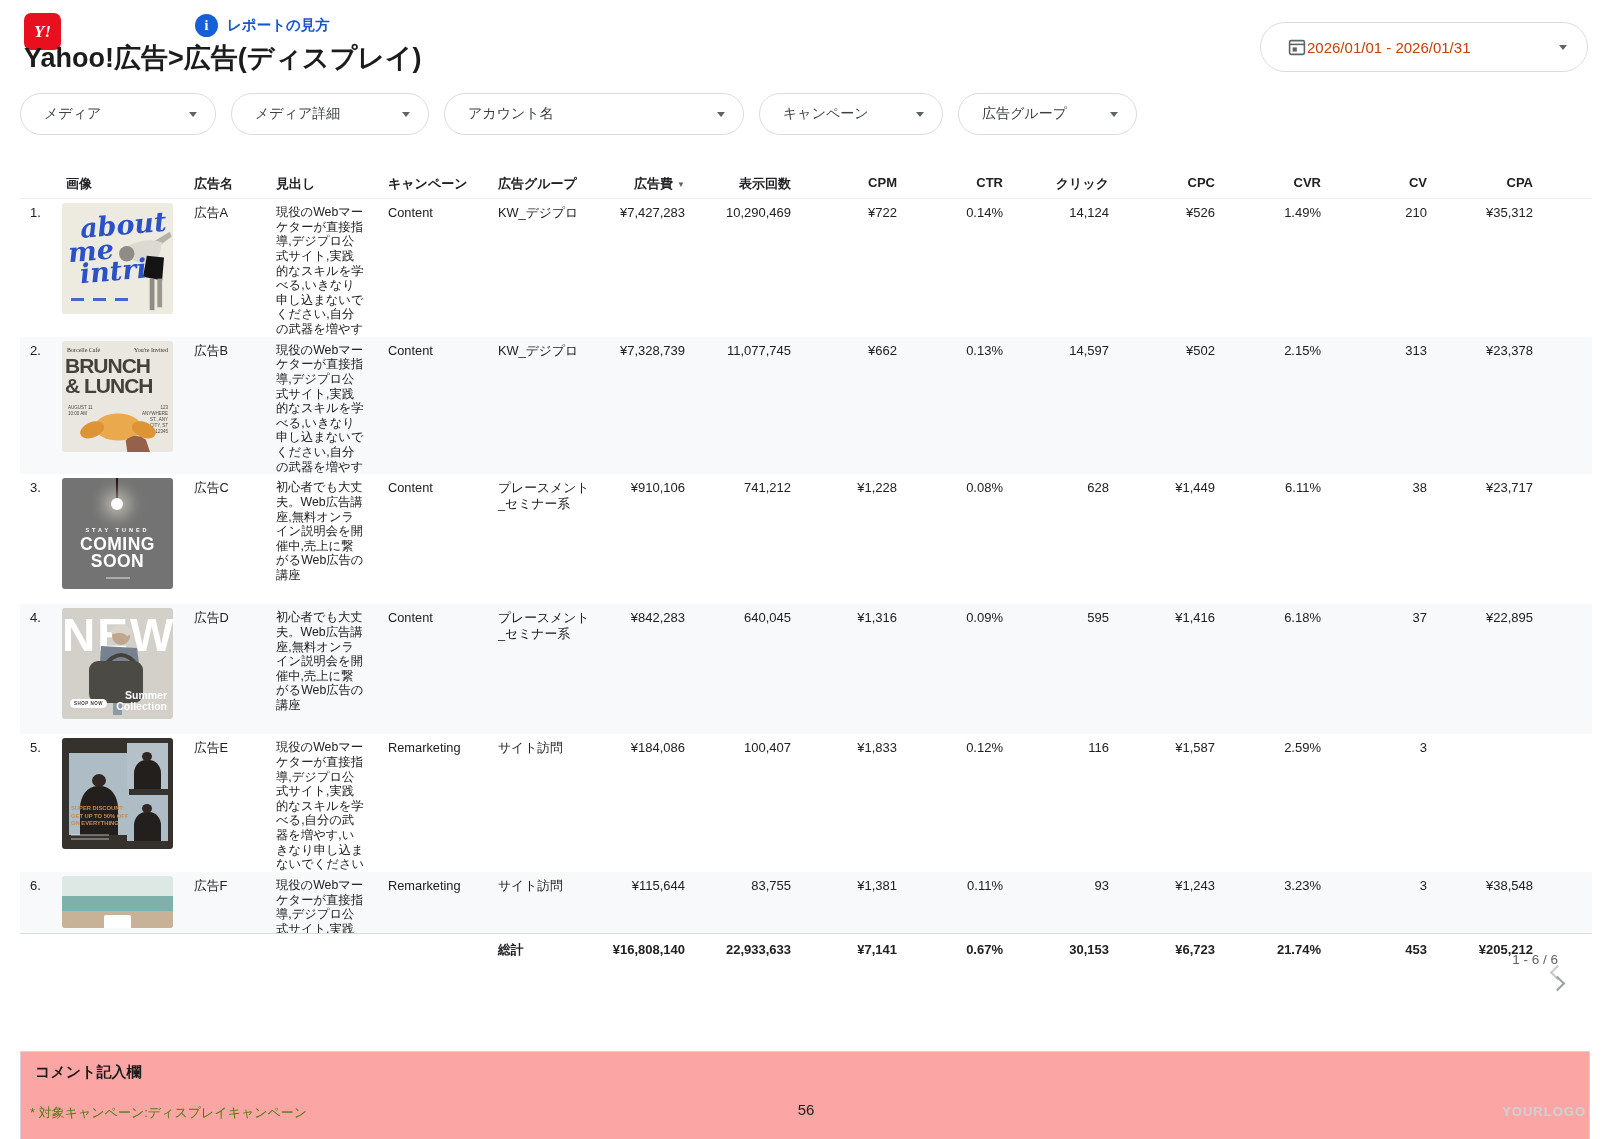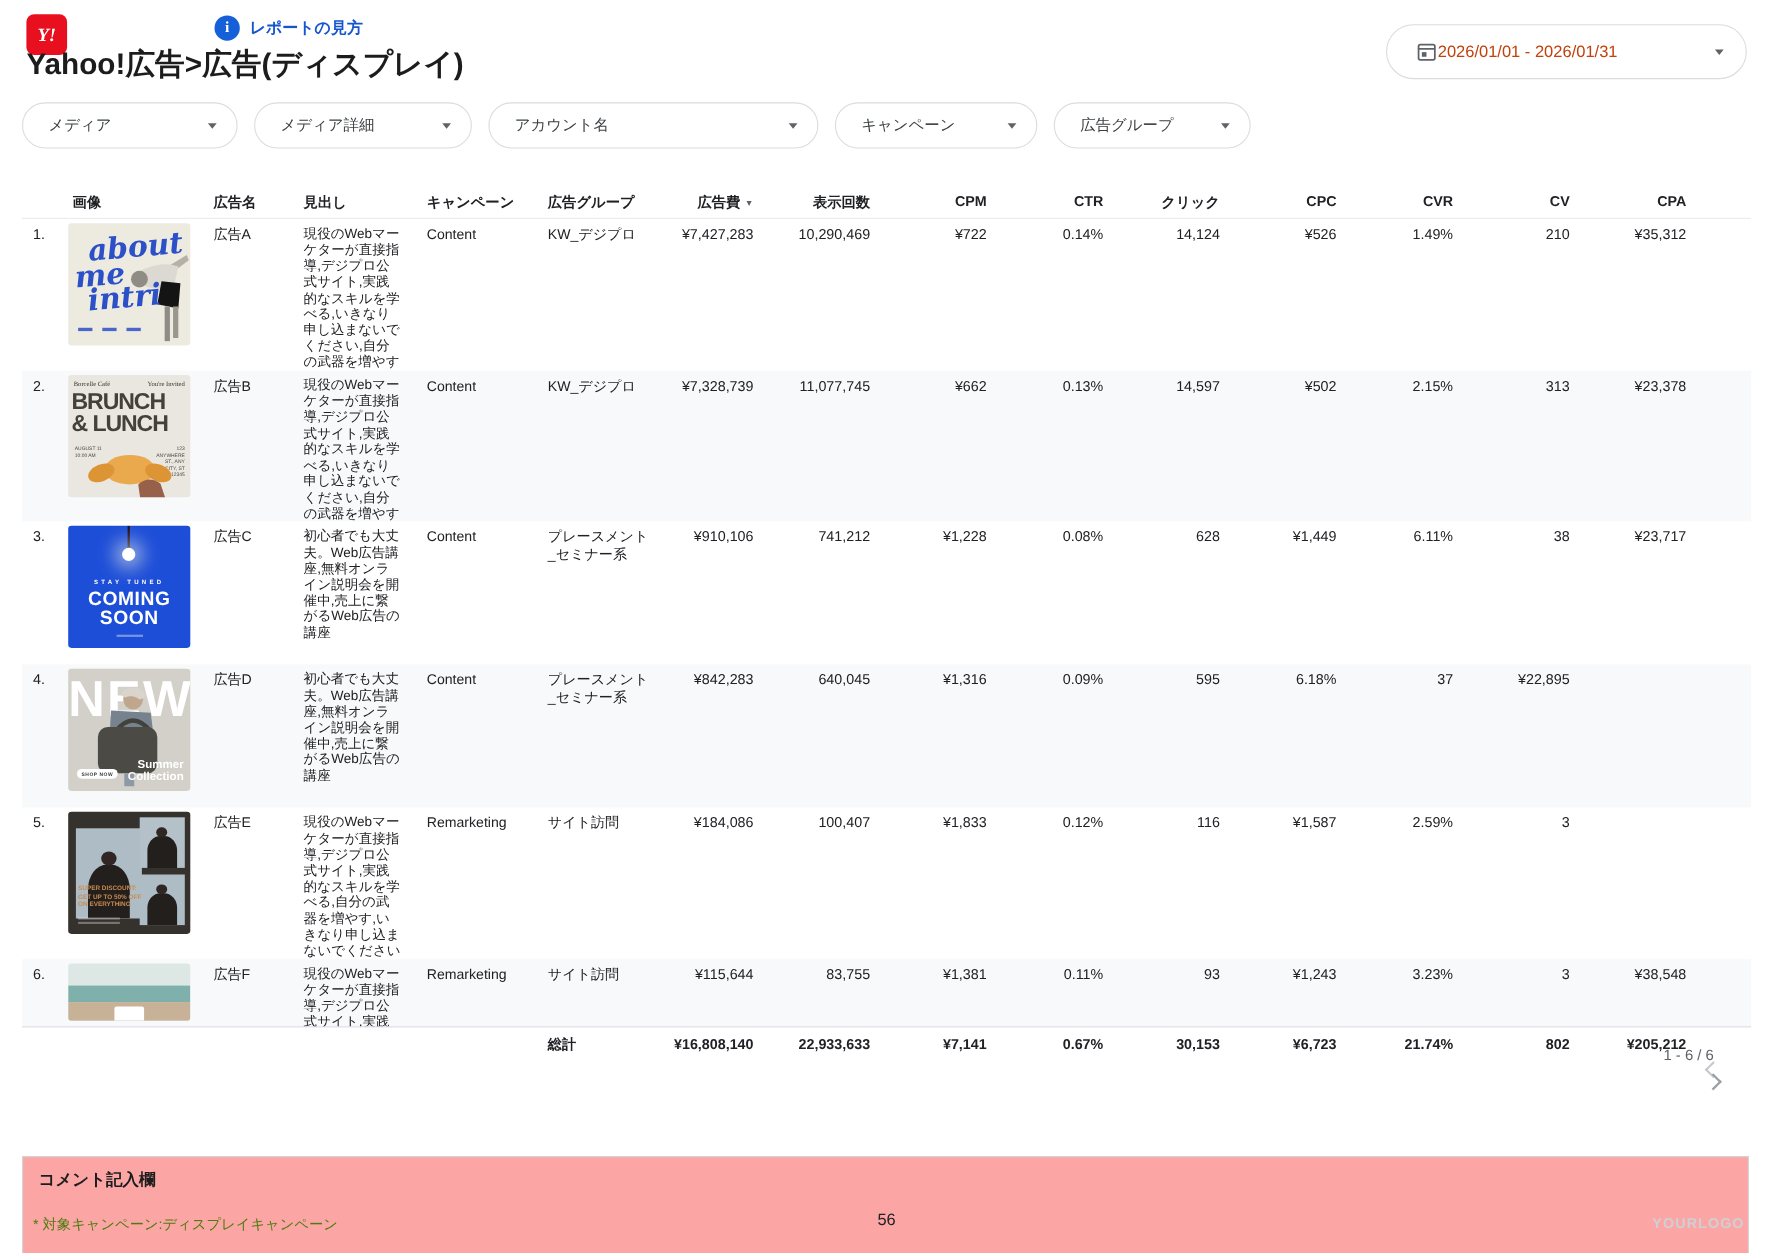--- a/index.html
+++ b/index.html
@@ -77,21 +77,21 @@
   .ta-foot i{display:inline-block;width:13px;height:3px;background:#2b50c8;margin-right:9px;opacity:.85;}
   
   .th-brunch{background:#eae7e1;}
   .tb-head{display:flex;justify-content:space-between;padding:6px 5px 0;font-family:"Liberation Serif",serif;
            font-size:6px;color:#35302b;}
   .tb-title{padding:2px 3px 0;font-size:21px;font-weight:800;color:#45403c;color:#44403c;line-height:.94;letter-spacing:-1px;}
   .tb-note{position:absolute;top:64px;font-size:4.5px;color:#4a453f;width:26px;line-height:1.35;}
   .tb-left{left:6px;} .tb-right{right:5px;text-align:right;}
   .tb-cro{position:absolute;bottom:-2px;left:8px;}
   
-  .th-coming{background:#1d4ed8;}
+  .th-coming{background:#737373;}
   .cord{position:absolute;top:0;left:54px;width:2px;height:20px;background:#240c0c;}
   .bulb{position:absolute;top:20px;left:49px;width:12px;height:12px;border-radius:50%;background:#fff;
         box-shadow:0 0 16px 7px rgba(255,252,230,.55);}
   .cs-eyebrow{position:absolute;top:49px;width:100%;text-align:center;color:#fff;font-size:5.5px;letter-spacing:3px;font-weight:700;}
   .cs-title{position:absolute;top:58px;width:100%;text-align:center;color:#fff;font-weight:800;font-size:17.5px;
             line-height:.95;letter-spacing:.5px;}
   .cs-handle{position:absolute;bottom:10px;left:44px;width:24px;height:2px;background:rgba(255,255,255,.4);}
   
   .th-new{background:#d3d0ca;}
   .tn-title{position:absolute;top:4px;left:0;right:0;text-align:center;font-size:46px;font-weight:800;color:#fff;
@@ -301,20 +301,21 @@
           </div>
           <div class="td txt">広告D</div>
           <div class="td txt c-headline">初心者でも大丈夫。Web広告講座,無料オンライン説明会を開催中,売上に繋がるWeb広告の講座</div>
           <div class="td txt">Content</div>
           <div class="td txt c-group">プレースメント_セミナー系</div>
           <div class="td num">¥842,283</div>
           <div class="td num">640,045</div>
           <div class="td num">¥1,316</div>
           <div class="td num">0.09%</div>
           <div class="td num">595</div>
+          <div class="td num">¥1,416</div>
           <div class="td num">6.18%</div>
           <div class="td num">37</div>
           <div class="td num">¥22,895</div>
         </div>
         <div class="trow ">
           <div class="td c-num">5.</div>
           <div class="td c-img">
             <div class="thumb th-disc">
     <div class="ph ph1">
                 <i class="fig"></i>
@@ -376,21 +377,21 @@
         <div class="td"></div>
    <div class="td"></div>
    <div class="td txt">総計</div>
         <div class="td num">¥16,808,140</div>
         <div class="td num">22,933,633</div>
         <div class="td num">¥7,141</div>
         <div class="td num">0.67%</div>
         <div class="td num">30,153</div>
         <div class="td num">¥6,723</div>
         <div class="td num">21.74%</div>
-        <div class="td num">802</div>
+        <div class="td num">453</div>
         <div class="td num">¥205,212</div>
       </div>
   </div>
 
   <div class="pager">
     <span class="range">1 - 6 / 6</span>
     <span class="chevbtn">
         <span class="chev prev"></span>
       </span>
     <span class="chevbtn">

